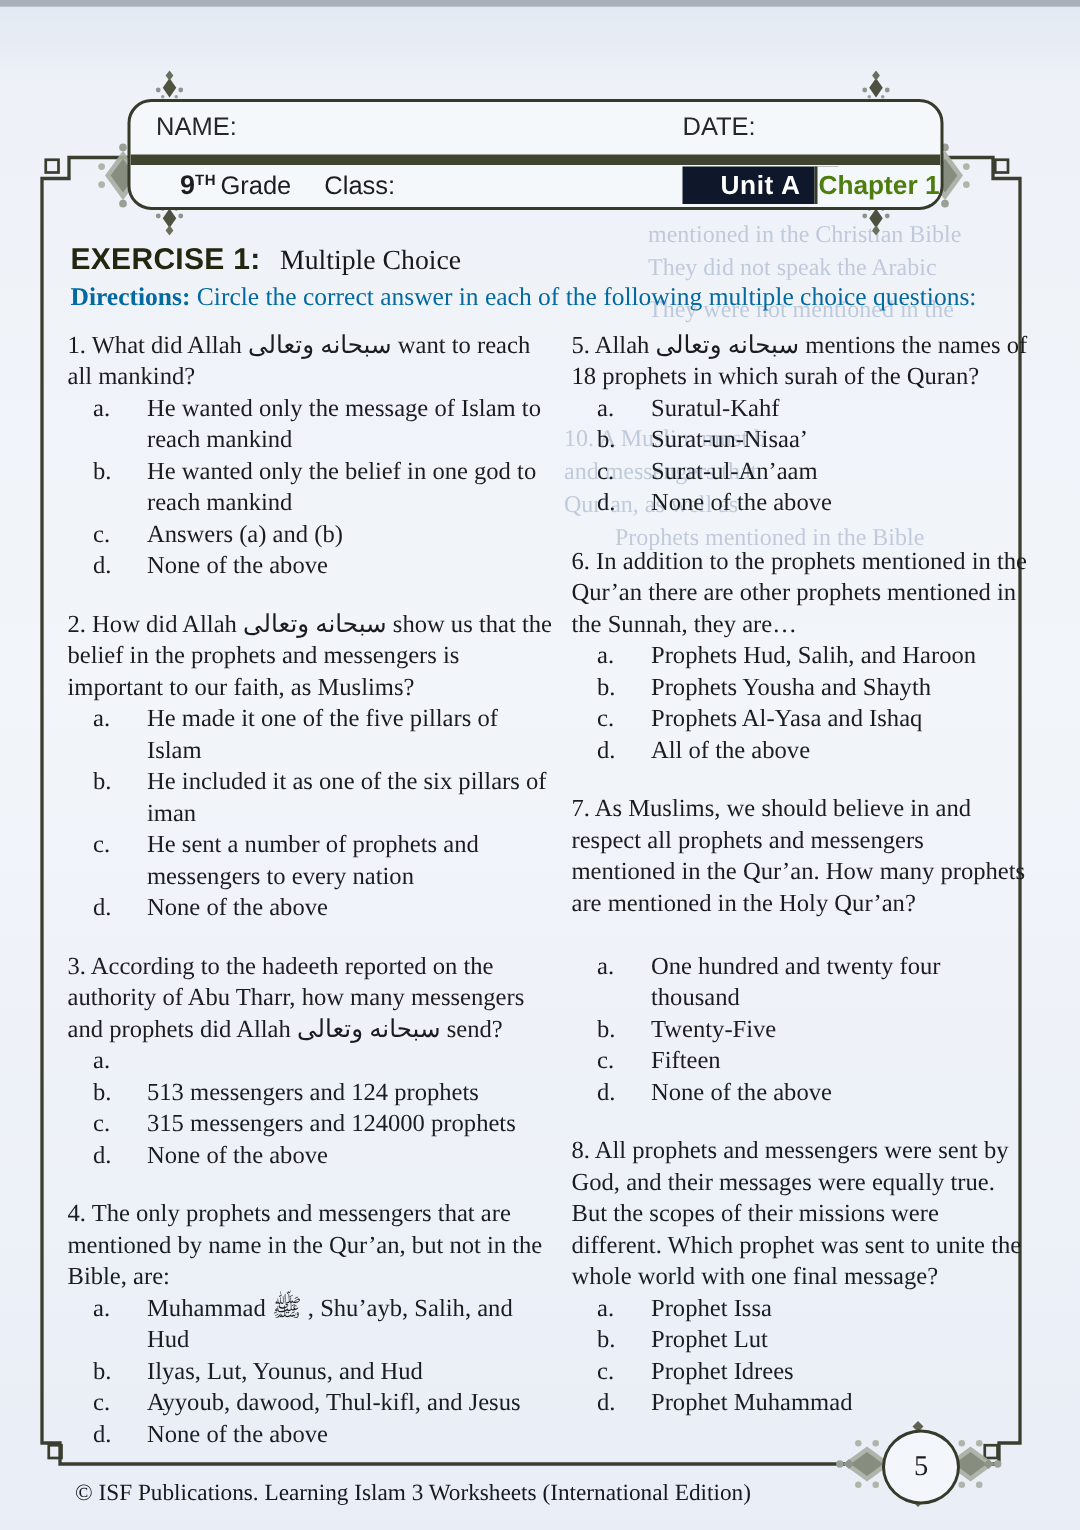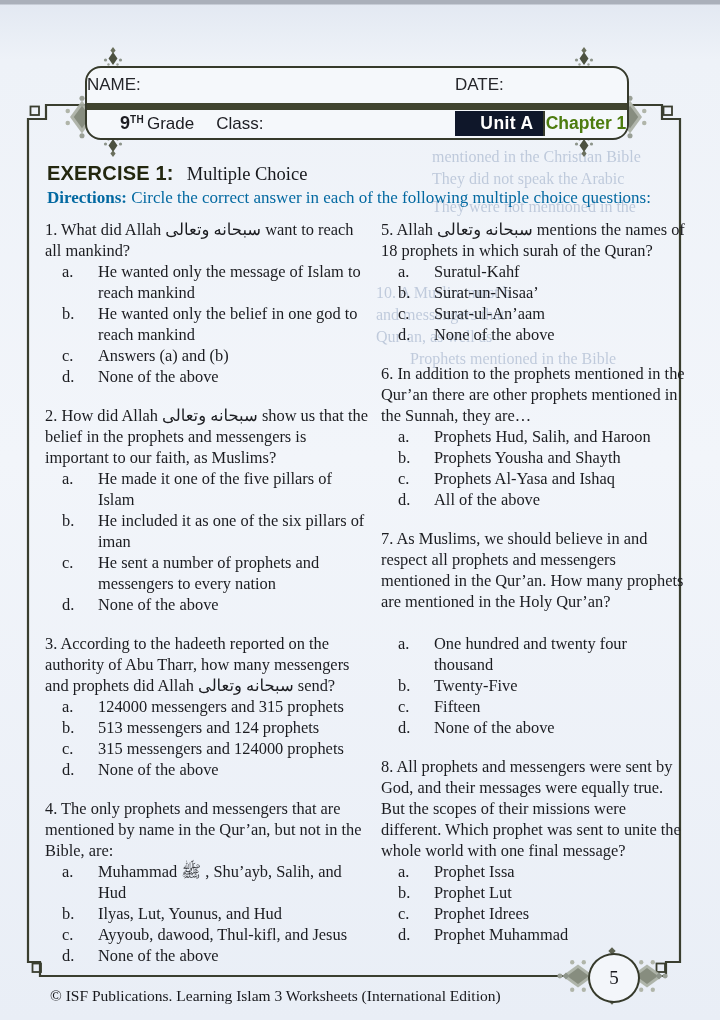--- a/index.html
+++ b/index.html
@@ -16,21 +16,21 @@
   }
   
   #frame{position:absolute;left:0;top:0;z-index:1;}
   
   .header-box{
     position:absolute;left:85px;top:66px;width:540px;height:70px;z-index:2;
     border:2.4px solid #363a2b;border-radius:16px;background:#f5f8fb;overflow:hidden;
     font-family:"Liberation Sans",sans-serif;
   }
   .hrow1{height:34px;display:flex;align-items:center;position:relative;font-size:17px;color:#26272b;}
-  .hname{}
+  .hname{padding-left:17px;}
   .hdate{position:absolute;left:368px;}
   .hband{height:7px;background:#40442f;margin:1px 0;}
   .hrow2{position:relative;height:25px;display:flex;align-items:center;font-size:17px;}
   .hgrade{padding-left:33px;}
   .hgrade b{font-size:18px;}
   .hgrade sup{font-size:10px;font-weight:bold;vertical-align:6px;letter-spacing:.3px;}
   .hgradeword{margin-left:3px;}
   .hclass{margin-left:22px;}
   .unit-badge{
     position:absolute;left:368px;top:0;bottom:0;width:104px;background:#0f172a;color:#ffffff;
@@ -191,21 +191,20 @@
     <span class="opt-letter">d.</span>
     <span class="opt-text">None of the above</span>
   </div>
         </div>
   </div>
       <div class="question">
     <div class="q-text"><span class="q-num">3.</span> <span class="q-body">According to the hadeeth reported on the authority of Abu Tharr, how many messengers and prophets did Allah سبحانه وتعالى send?</span></div>
     <div class="options">
           <div class="opt">
     <span class="opt-letter">a.</span>
-    <span class="opt-text">124000 messengers and 315 prophets</span>
   </div>
           <div class="opt">
     <span class="opt-letter">b.</span>
     <span class="opt-text">513 messengers and 124 prophets</span>
   </div>
           <div class="opt">
     <span class="opt-letter">c.</span>
     <span class="opt-text">315 messengers and 124000 prophets</span>
   </div>
           <div class="opt">

